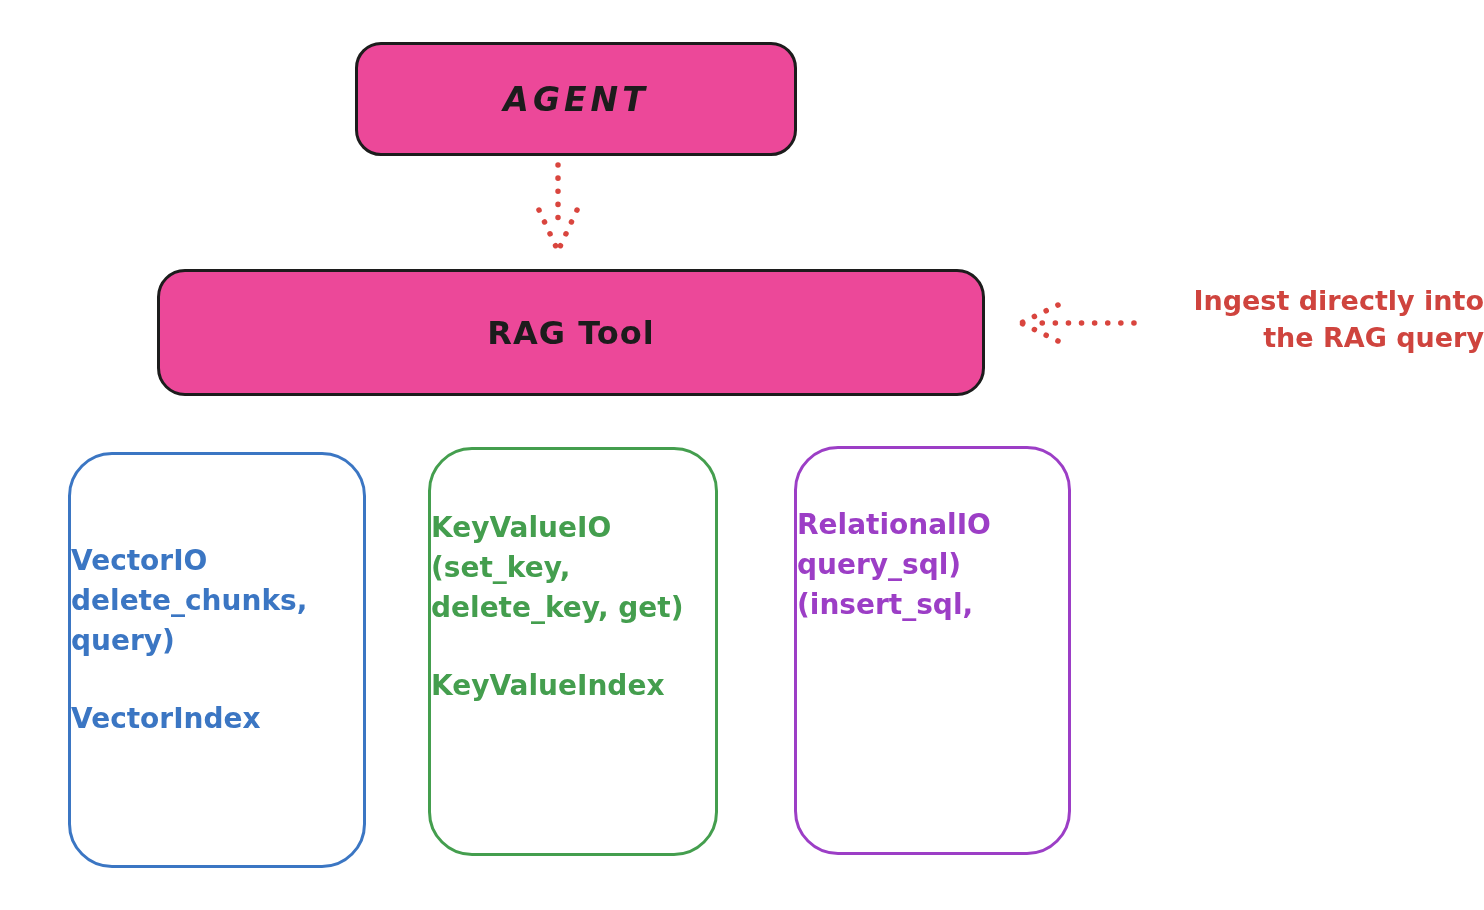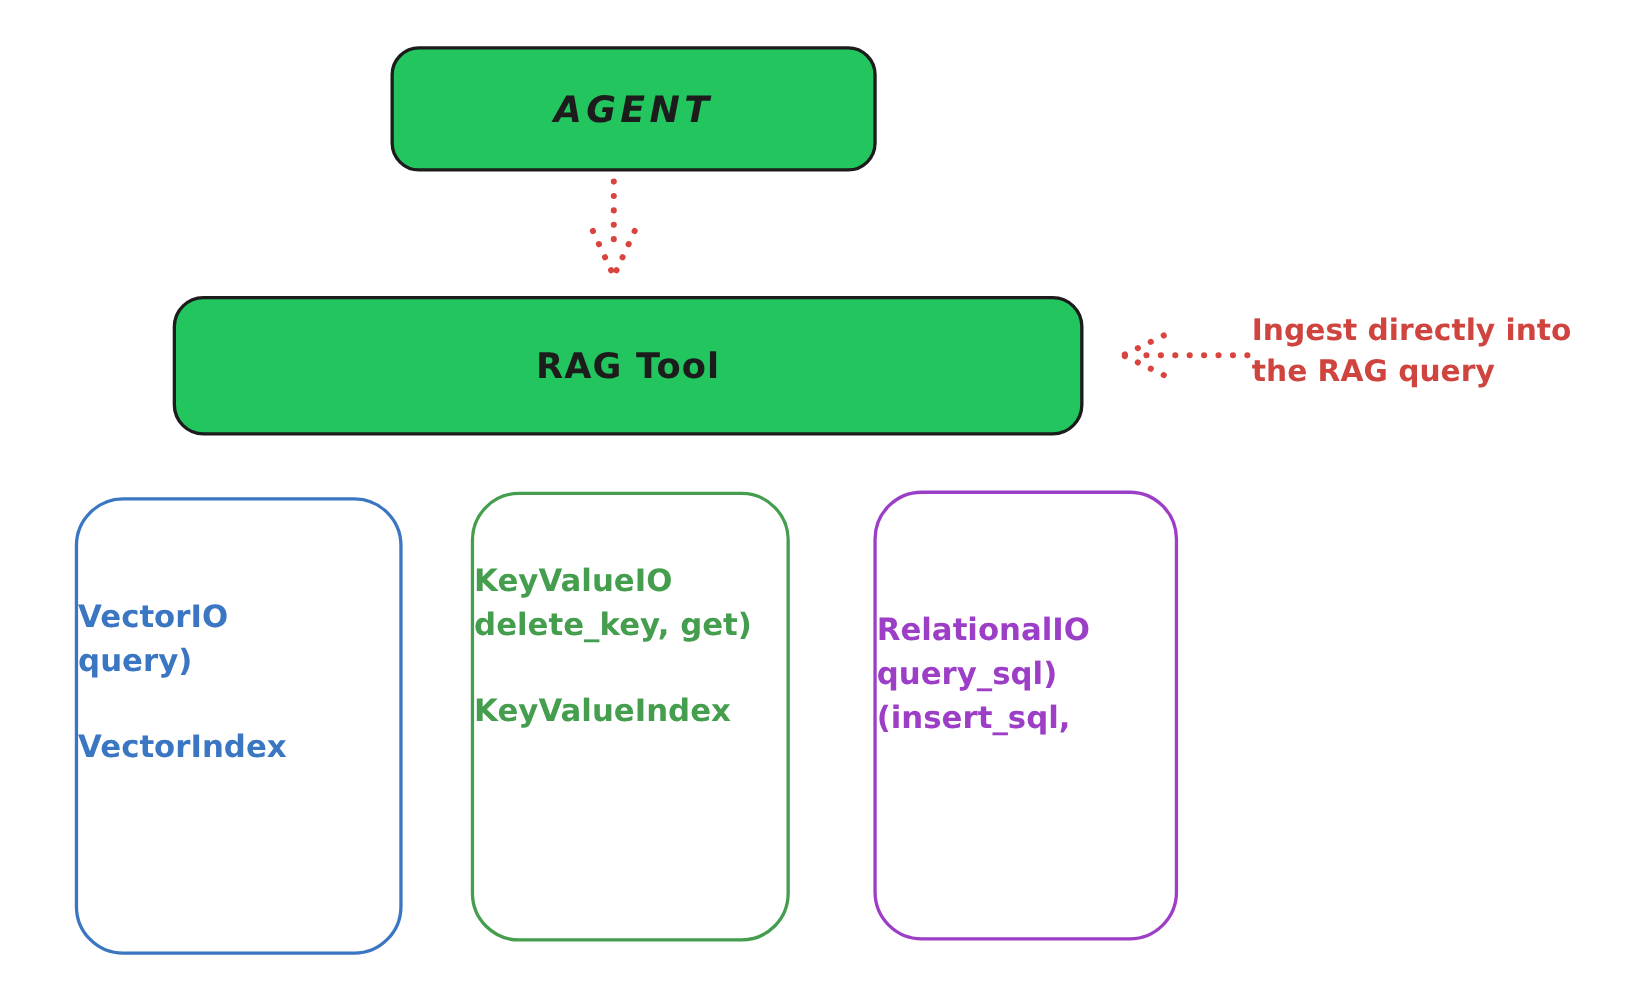--- a/index.html
+++ b/index.html
@@ -11,21 +11,21 @@
   .canvas {
     position: relative;
     width: 1484px;
     height: 910px;
     background: #ffffff;
     overflow: hidden;
   }
   .node {
     position: absolute;
     box-sizing: border-box;
-    background: #22c55e;
+    background: #ec4899;
     display: flex;
     align-items: center;
     justify-content: center;
   }
   
   .node-black {
     border: 3.5px solid #1c1c1c;
     border-radius: 26px;
     color: #1c1c1c;
   }
@@ -74,31 +74,31 @@
     width: 290px; height: 409px;
     border: 3.5px solid #449e4e;
     color: #449e4e;
     padding-top: 58px;
   }
   .relational-box {
     left: 794px; top: 446px;
     width: 277px; height: 409px;
     border: 3.5px solid #9c3ec6;
     color: #9c3ec6;
-    padding-top: 104px;
+    padding-top: 56px;
   }
   .index-label {
     margin-top: 38px;
   }
   
   .annotation {
     position: absolute;
     left: 1138px; top: 282px;
     width: 346px;
-    text-align: left;
+    text-align: right;
     color: #cf443e;
     font-size: 27px;
     font-weight: bold;
     line-height: 37px;
   }
   .arrow-svg {
     position: absolute;
   }
   .arrow-down-svg { left: 523px; top: 160px; }
   .arrow-left-svg { left: 1012px; top: 298px; }
@@ -132,26 +132,28 @@
     </g>
   </svg>
 
   <div class="annotation">
     <div>Ingest directly into</div>
     <div>the RAG query</div>
   </div>
 
   <div class="backend-box vector-box">
     <div>VectorIO</div>
+    <div>delete_chunks,</div>
     <div>query)</div>
     <div class="index-label">VectorIndex</div>
   </div>
 
   <div class="backend-box keyvalue-box">
     <div>KeyValueIO</div>
+    <div>(set_key,</div>
     <div>delete_key, get)</div>
     <div class="index-label">KeyValueIndex</div>
   </div>
 
   <div class="backend-box relational-box">
     <div>RelationalIO</div>
     <div>query_sql)</div>
     <div>(insert_sql,</div>
   </div>
 

